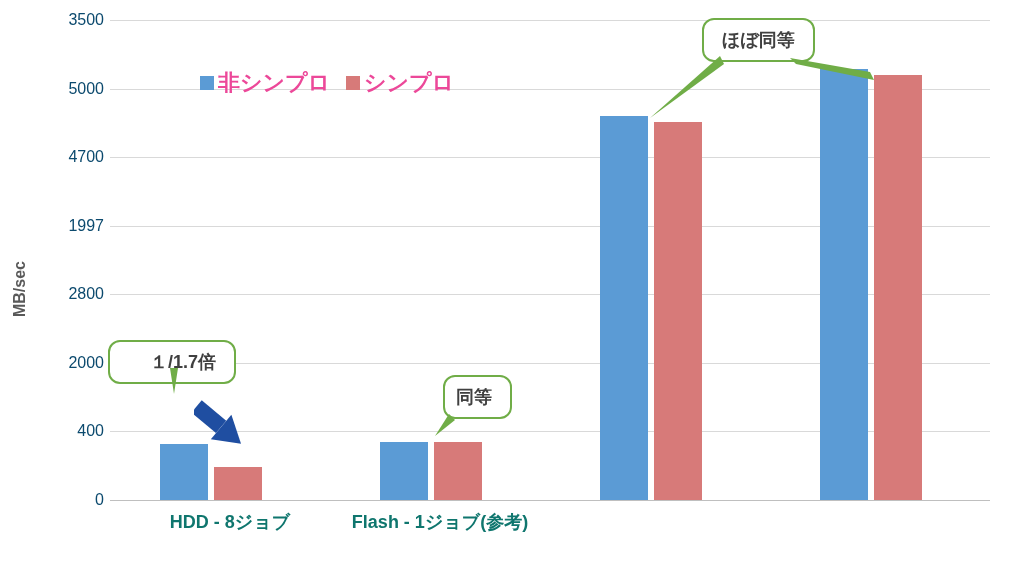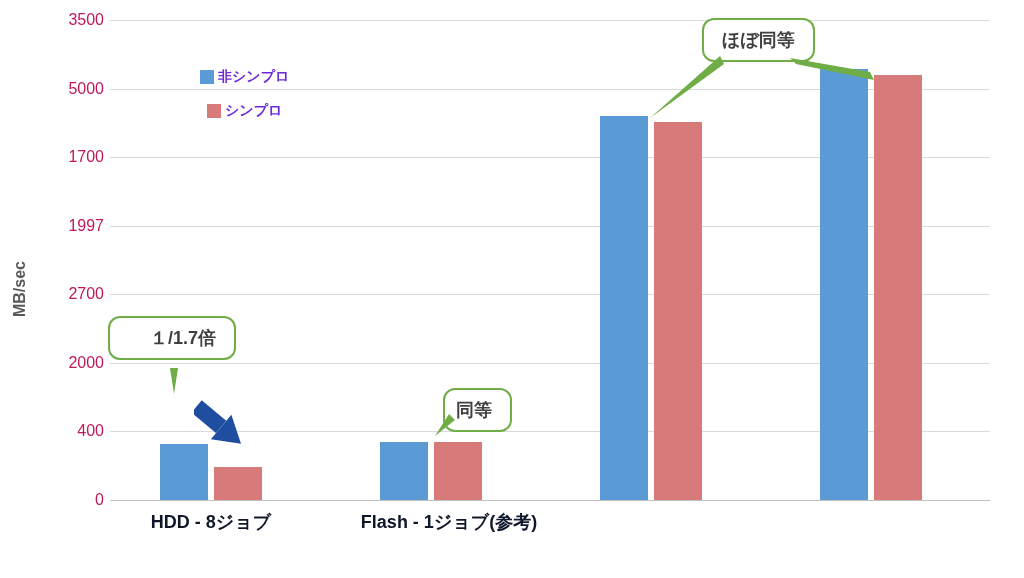--- a/index.html
+++ b/index.html
@@ -33,21 +33,21 @@
   .gridline.axis {
     border-top: 1px solid #bfbfbf;
   }
   .ytick {
     position: absolute;
     right: 920px;
     width: 50px;
     text-align: right;
     transform: translateY(-50%);
     font-size: 16px;
-    color: #be185d;
+    color: #0c4a6e;
   }
   .ylabel {
     position: absolute;
     left: 20px;
     top: 50%;
     transform: translate(-50%, -50%) rotate(-90deg);
     font-size: 16px;
     font-weight: bold;
     color: #595959;
     white-space: nowrap;
@@ -64,36 +64,36 @@
     bottom: 0;
     width: 48px;
   }
   .blue { background: #5b9bd5; }
   .red  { background: #d77a79; }
   .xtick {
     position: absolute;
     top: 510px;
     font-size: 18px;
     font-weight: bold;
-    color: #0f172a;
+    color: #0f766e;
     white-space: nowrap;
     transform: translateX(-50%);
+    margin-left: 19px;
   }
   
   .legend {
     position: absolute;
     left: 300px;
     top: 70px;
     display: flex;
     align-items: center;
     gap: 16px;
-    font-size: 14px;
-    font-weight: bold;
-    color: #6d28d9;
-    flex-direction: column;
+    font-size: 22px;
+    font-weight: bold;
+    color: #ec4899;
   }
   .legend-item {
     display: flex;
     align-items: center;
     gap: 4px;
   }
   .swatch {
     width: 14px;
     height: 14px;
   }
@@ -163,42 +163,42 @@
         <div class="swatch red"></div>
         <span>シンプロ</span>
       </div>
     </div>
 
   </div>
 
   <div class="ytick" style="top:500px">0</div>
   <div class="ytick" style="top:431.4px">400</div>
   <div class="ytick" style="top:362.9px">2000</div>
-  <div class="ytick" style="top:294.3px">2700</div>
+  <div class="ytick" style="top:294.3px">2800</div>
   <div class="ytick" style="top:225.7px">1997</div>
-  <div class="ytick" style="top:157.1px">1700</div>
+  <div class="ytick" style="top:157.1px">4700</div>
   <div class="ytick" style="top:88.6px">5000</div>
   <div class="ytick" style="top:20px">3500</div>
 
   <div class="xtick" style="left:211px">HDD - 8ジョブ</div>
-  <div class="xtick" style="left:449px">Flash - 1ジョブ(参考)</div>
-
-  <div class="callout" style="left:108px; top:316px;padding-left:40px;">１/1.7倍</div>
+  <div class="xtick" style="left:421px">Flash - 1ジョブ(参考)</div>
+
+  <div class="callout" style="left:108px; top:340px;padding-left:40px;">１/1.7倍</div>
   <svg class="pointer" style="left:156px; top:368px;" width="30" height="40">
     <polygon points="14,0 22,0 18,26" fill="#70ad47"></polygon>
   </svg>
 
   <svg class="arrow" style="left:194px; top:400px;" width="70" height="60">
     <g transform="rotate(40 10 10)">
       <rect x="2" y="4" width="32" height="16" fill="#1f4ea1"></rect>
       <polygon points="34,-4 34,28 60,12" fill="#1f4ea1"></polygon>
     </g>
   </svg>
 
-  <div class="callout" style="left:443px; top:388px;padding-left:11px;">同等</div>
+  <div class="callout" style="left:443px; top:375px;padding-left:11px;">同等</div>
   <svg class="pointer" style="left:431px; top:414px;" width="30" height="30">
     <polygon points="18,0 24,6 4,22" fill="#70ad47"></polygon>
   </svg>
 
   <div class="callout" style="left:702px; top:18px;">ほぼ同等</div>
   <svg class="pointer" style="left:646px; top:56px;" width="80" height="70">
     <polygon points="74,0 78,8 4,62" fill="#70ad47"></polygon>
   </svg>
   <svg class="pointer" style="left:790px; top:58px;" width="90" height="30">
     <polygon points="0,0 6,6 84,22 80,14" fill="#70ad47"></polygon>

